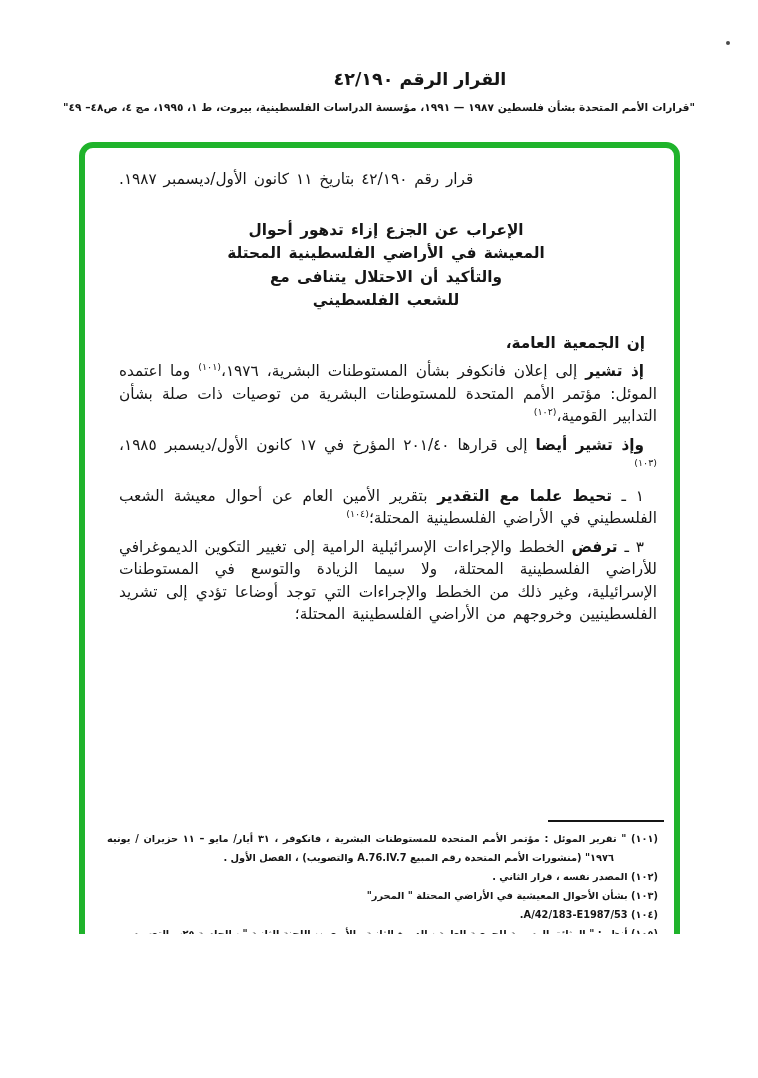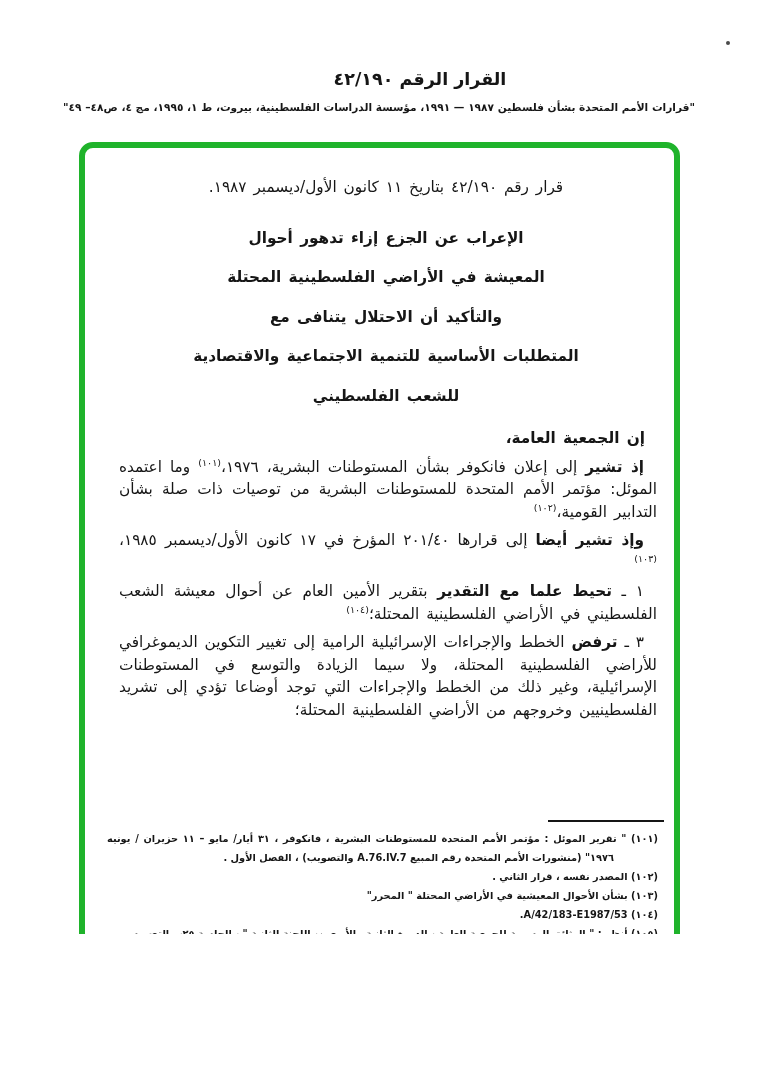--- a/index.html
+++ b/index.html
@@ -20,23 +20,23 @@
   .speck { position:absolute; left:726px; top:41px; width:4px; height:4px; background:#4a4a4a; border-radius:50%; }
   .green-box {
     position:absolute; left:79px; top:142px; width:601px; height:826px;
     box-sizing:border-box; border:6px solid #1fb32b; border-radius:14px;
   }
   .content { position:absolute; top:0; right:0; bottom:0; left:0; direction:rtl; }
   .flow {
     padding:16px 17px 0 30px; height:656px; overflow:hidden;
     font-size:15.3px; line-height:22.5px; text-align:justify; word-spacing:2px;
   }
-  .date-line { margin:12px; text-align:center; }
+  .date-line { margin:4px; text-align:left; }
   .res-heading { margin-top:28px; text-align:center; font-weight:bold; font-size:15.3px; line-height:23.5px; }
-  .res-heading div { margin:16px; }
+  .res-heading div { margin:0; }
   .opening { margin:19px 0 0 0; font-weight:bold; text-indent:12px; }
   .para { margin:6px 0 0 4px; text-indent:13px; }
   .b { font-weight:bold; }
   sup.ref { font-size:9.5px; line-height:0; vertical-align:super; }
   .footnotes {
     position:absolute; right:16px; left:22px; bottom:19px;
     font-size:9.8px; line-height:19px; font-weight:bold;
   }
   .fn-rule { width:116px; border-top:2px solid #151515; margin:0 -6px 7px auto; }
   .fn { margin:0; padding-right:44px; text-indent:-44px; text-align:right; }
@@ -56,21 +56,20 @@
     <div class="content">
 
       <div class="flow">
 
         <p class="date-line">قرار رقم ٤٢/١٩٠ بتاريخ ١١ كانون الأول/ديسمبر ١٩٨٧.</p>
 
         <div class="res-heading">
           <div>الإعراب عن الجزع إزاء تدهور أحوال</div>
           <div>المعيشة في الأراضي الفلسطينية المحتلة</div>
           <div>والتأكيد أن الاحتلال يتنافى مع</div>
-          <div>المتطلبات الأساسية للتنمية الاجتماعية والاقتصادية</div>
           <div>للشعب الفلسطيني</div>
         </div>
 
         <p class="opening">إن الجمعية العامة،</p>
 
         <p class="para"><span class="b">إذ تشير</span><span> إلى إعلان فانكوفر بشأن المستوطنات البشرية، ١٩٧٦،</span><sup class="ref">(١٠١)</sup><span> وما اعتمده الموئل: مؤتمر الأمم المتحدة للمستوطنات البشرية من توصيات ذات صلة بشأن التدابير القومية،</span><sup class="ref">(١٠٢)</sup></p>
 
         <p class="para"><span class="b">وإذ تشير أيضا</span><span> إلى قرارها ٢٠١/٤٠ المؤرخ في ١٧ كانون الأول/ديسمبر ١٩٨٥،</span><sup class="ref">(١٠٣)</sup></p>
 
 

